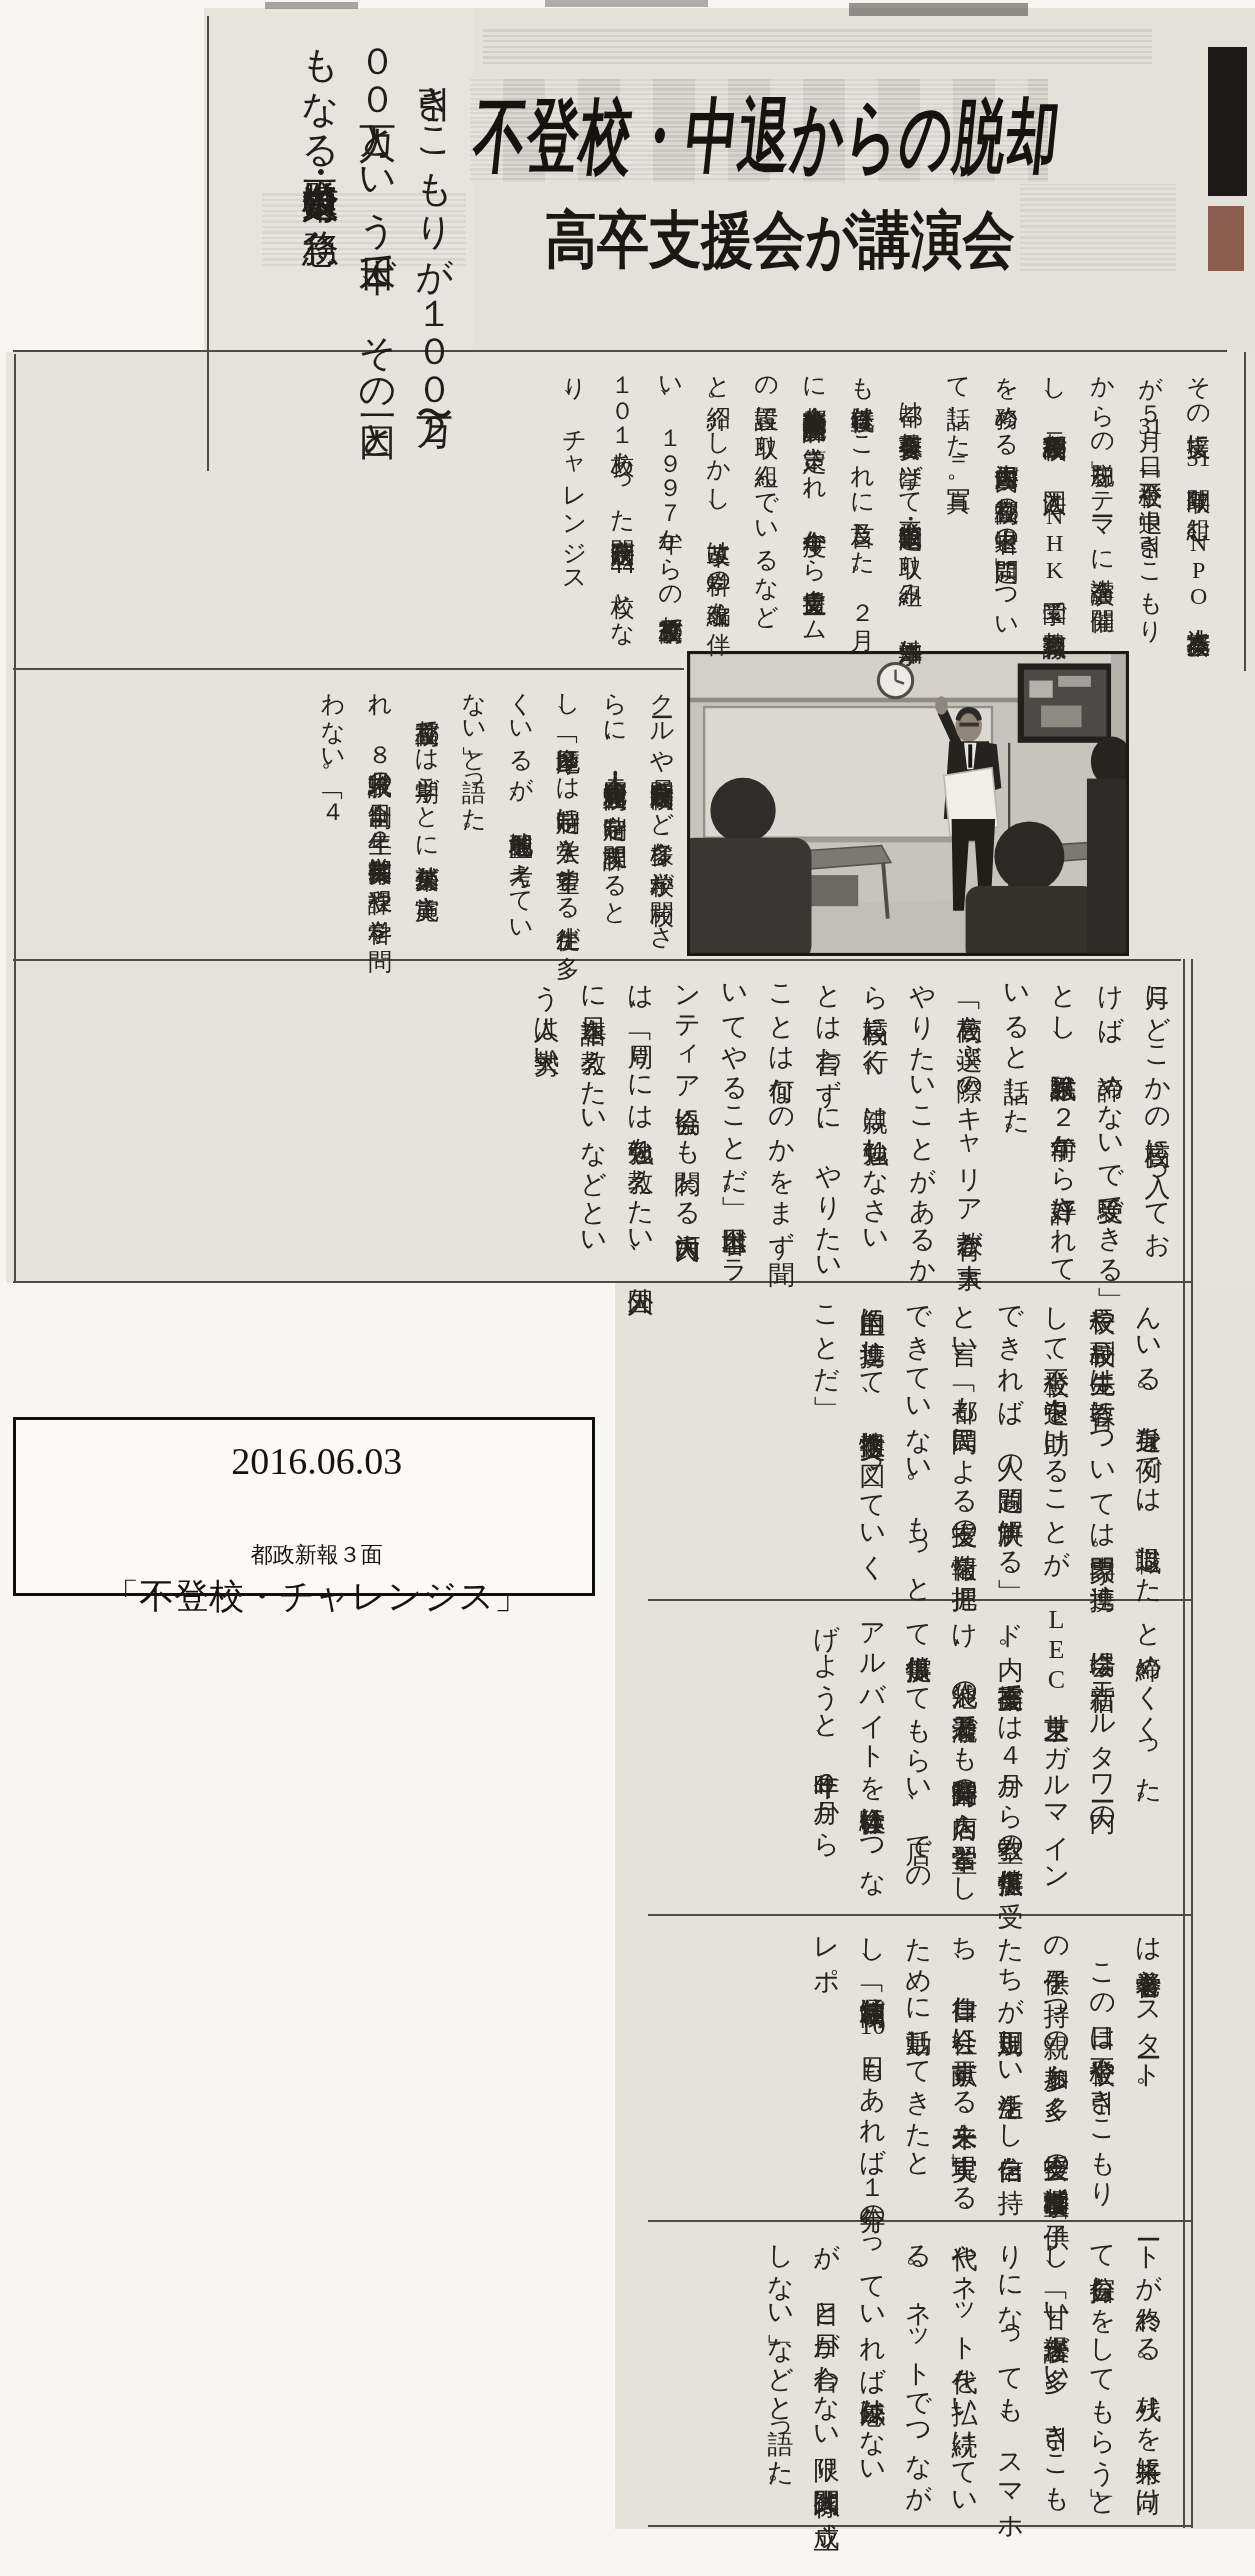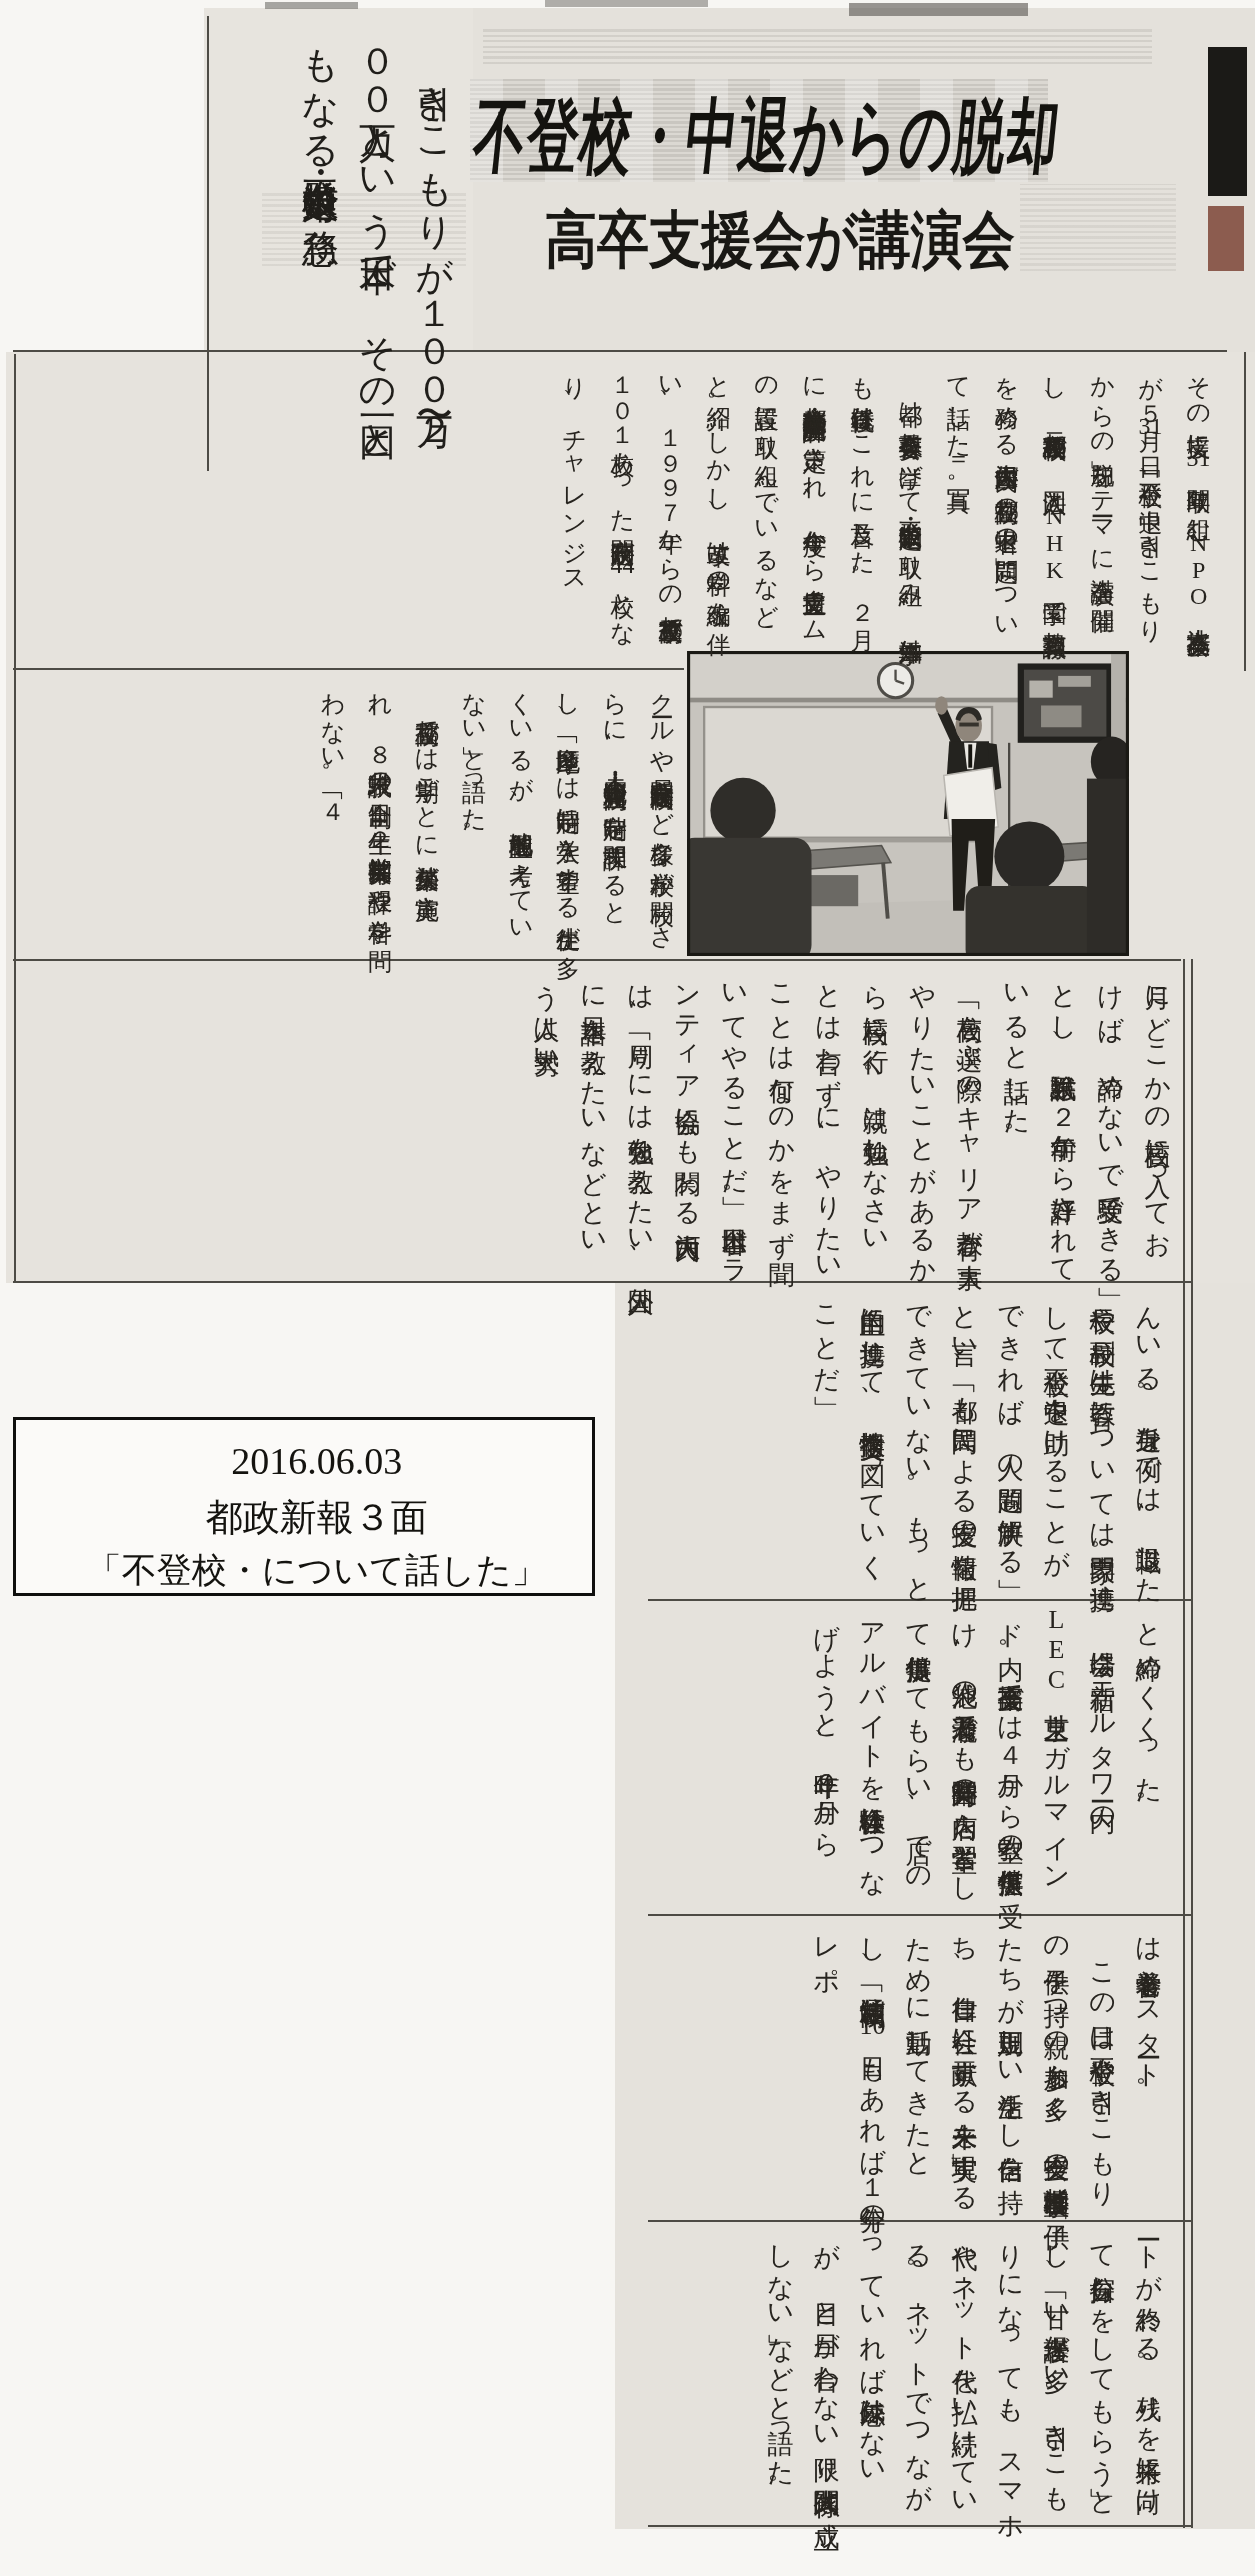--- a/index.html
+++ b/index.html
@@ -35,21 +35,21 @@
            repeating-linear-gradient(180deg,#c9c6c0 0 2.3px,#dbd8d2 2.3px 4.7px);}
   .title{position:absolute;left:480px;top:83px;font-size:81px;font-weight:700;color:#14130f;
          transform:scaleX(.64) skewX(-9deg);transform-origin:left top;white-space:nowrap;letter-spacing:1.6px;}
   .subtitle{position:absolute;left:545px;top:198px;font-size:62px;font-weight:700;color:#191814;
          transform:scaleX(.84);transform-origin:left top;white-space:nowrap;}
   
   .clipbox{position:absolute;left:12.5px;top:1417px;width:582px;height:179px;background:#fbfaf8;
            border:3.9px solid #0f0f0d;box-sizing:border-box;padding:12.5px 0 0 26.5px;color:#14130f;}
   .clipbox div{line-height:1.5;text-align:center;}
   .clip-date{font-size:38px;}
-  .clip-src{font-size:37px;}
+  .clip-src{font-size:22px;margin-top:48px;}
   .clip-title{font-size:35px;}
   
   .bar{position:absolute;left:1208px;top:47px;width:39px;height:149px;background:#1b1a17;}
   .redmark{position:absolute;left:1208px;top:206px;width:36px;height:65px;background:#7d4436;opacity:.85;}
   .ghost{position:absolute;background:repeating-linear-gradient(0deg,rgba(118,115,108,.16) 0 2.3px,rgba(0,0,0,0) 2.3px 5.4px);}
   .g1{left:483px;top:26.5px;width:669px;height:37px;}
   .g2{left:262px;top:190px;width:204px;height:76px;opacity:.75;}
   .g3{left:1020px;top:184px;width:156px;height:87px;opacity:.75;}
   .topmark{position:absolute;background:#56544f;height:7px;}
   .photo{position:absolute;left:687px;top:651px;width:442px;height:305px;}
@@ -169,15 +169,15 @@
   <p>は養老学舎もスタート。</p>
   <p>　この日は不登校や引きこもりの子供を持つ親の参加も多く、支援会の杉浦孝宣理事長は「子供たちが規則正しい生活をし自信を持ち、自律し社会に貢献する未来を実現」するために活動してきたとし、「通信制高校は<span class="tcy">10</span>日もあれば１年分のレポ</p>
 </section>
 <section class="vert b5b">
   <p>ートが終わる。残りを将来に向けて自分探しをしてもらう」とし、「甘い保護者が多い。引きこもりになっても、スマホ代やネット代を払い続けている。ネットでつながっていれば疎外感はないが、目と目が合わない限り人間関係は成立しない」などと語った。</p>
 </section>
 
 <div class="clipbox">
   <div class="clip-date">2016.06.03</div>
   <div class="clip-src">都政新報３面</div>
-  <div class="clip-title">「不登校・について話した」</div>
+  <div class="clip-title">「不登校・チャレンジス」</div>
 </div>
 
 
 </body></html>

